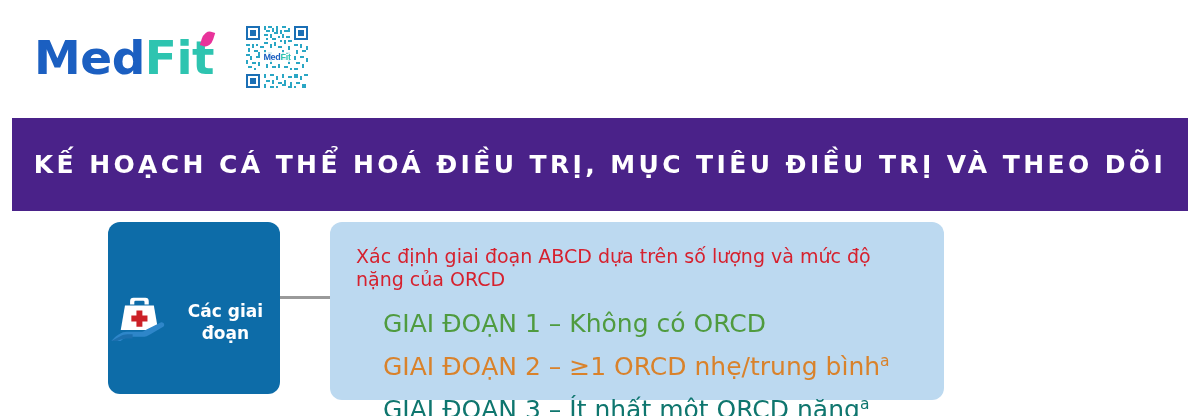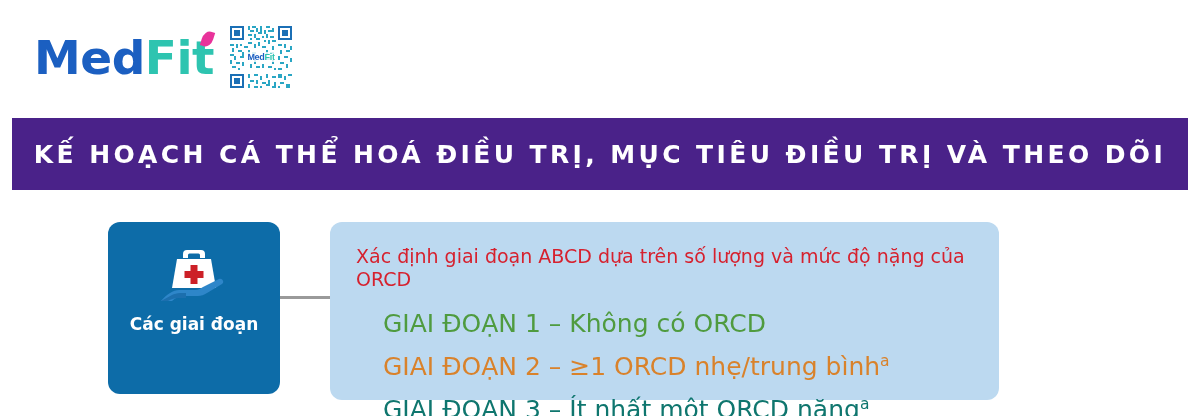--- a/index.html
+++ b/index.html
@@ -19,21 +19,21 @@
 
   
   .logo-area {
     position: absolute;
     left: 34px;
     top: 18px;
     width: 260px;
     height: 78px;
     display: flex;
     align-items: center;
-    gap: 14px;
+    gap: 30px;
   }
   .wordmark {
     font-size: 47px;
     font-weight: bold;
     line-height: 1;
     letter-spacing: -0.5px;
     white-space: nowrap;
     position: relative;
     font-family: "DejaVu Sans", sans-serif;
   }
@@ -73,21 +73,21 @@
   }
   .qr-center-label .c1 { color: #1b5fc1; }
   .qr-center-label .c2 { color: #2ec4b0; }
 
   
   .title-banner {
     position: absolute;
     left: 12px;
     top: 118px;
     width: 1176px;
-    height: 72px;
+    height: 93px;
     background: #4a2289;
     display: flex;
     align-items: center;
     justify-content: center;
   }
   .title-text {
     color: #ffffff;
     font-size: 25px;
     font-weight: bold;
     letter-spacing: 3.4px;
@@ -107,21 +107,21 @@
 
   .stage-card {
     position: absolute;
     left: 108px;
     top: 6px;
     width: 172px;
     height: 172px;
     background: #0d6ca8;
     border-radius: 12px;
     display: flex;
-    flex-direction: column;
+    flex-direction: row;
     align-items: center;
     justify-content: flex-start;
     padding-top: 22px;
     box-sizing: border-box;
   }
   .stage-card-icon {
     width: 74px;
     height: 62px;
     display: block;
   }
@@ -141,21 +141,21 @@
     top: 80px;
     width: 52px;
     height: 3px;
     background: #9a9a9a;
   }
 
   .info-panel {
     position: absolute;
     left: 330px;
     top: 6px;
-    width: 669px;
+    width: 614px;
     height: 178px;
     background: #bcd9f0;
     border-radius: 12px;
     box-sizing: border-box;
     padding: 23px 20px 0 26px;
   }
   .panel-headline {
     color: #d6212e;
     font-size: 19px;
     font-weight: normal;

